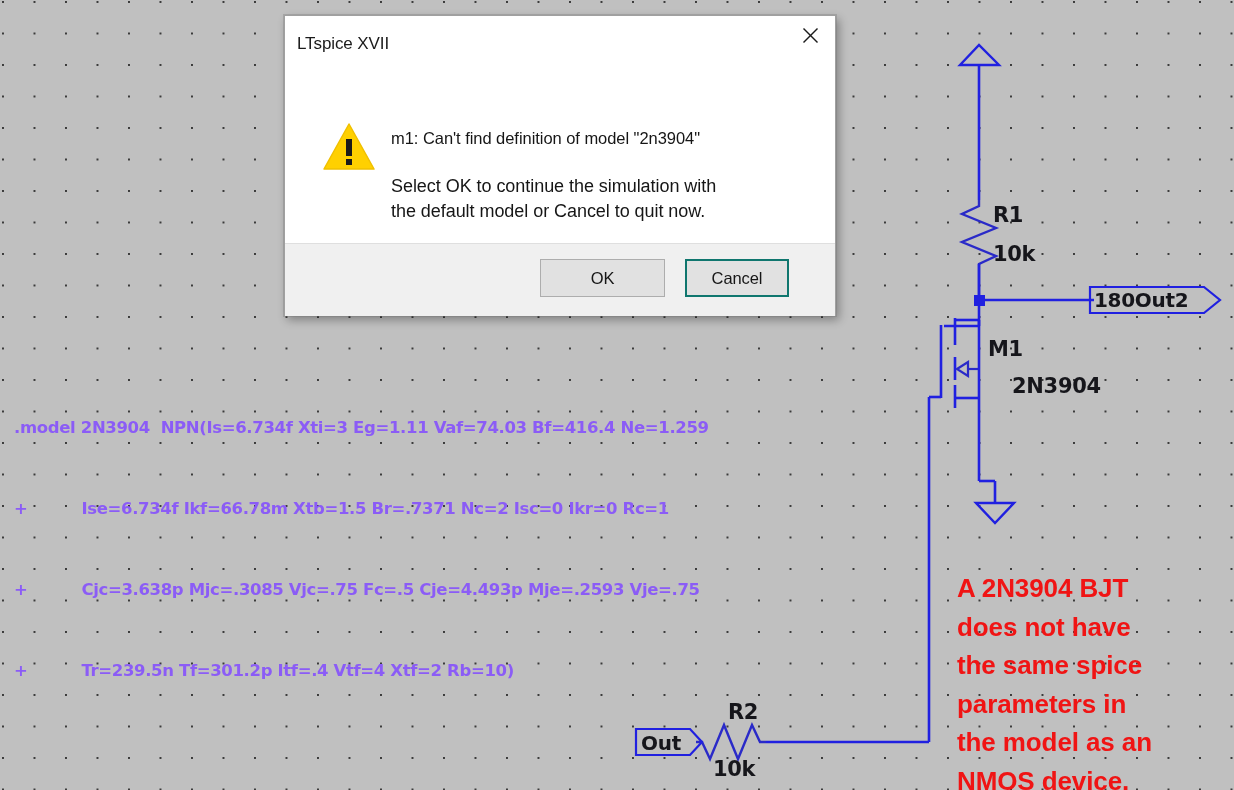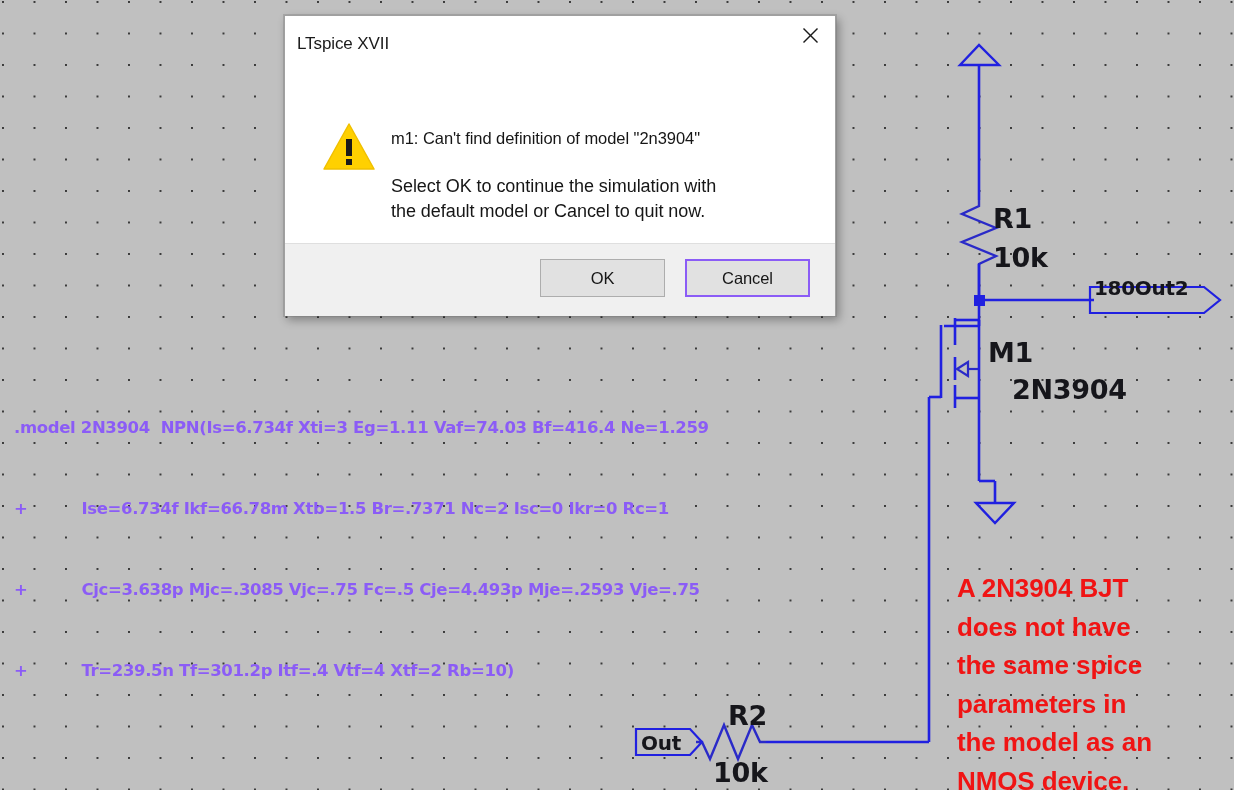--- a/index.html
+++ b/index.html
@@ -74,21 +74,21 @@
     color: #16161b;
     white-space: pre;
     letter-spacing: -0.3px;
   }
 
   
   .desig {
     position: absolute;
     font-family: "DejaVu Sans", sans-serif;
     font-weight: 700;
-    font-size: 27px;
+    font-size: 21px;
     color: #16161b;
     white-space: pre;
     letter-spacing: -0.3px;
   }
 
   
   #dialog {
     position: absolute;
     left: 284px;
     top: 15px;
@@ -184,22 +184,22 @@
     color: #161616;
     cursor: pointer;
     padding: 0;
     box-sizing: border-box;
     letter-spacing: -0.1px;
     text-align: center;
   }
   #btn-ok { left: 255px; width: 125px; }
   #btn-cancel {
     left: 400px;
-    width: 125px;
-    border: 2px solid #8b5cf6;
+    width: 104px;
+    border: 2px solid #0f766e;
     background: #e1e1e1;
   }
 </style>
 </head>
 <body>
 
 <div id="app">
 
   <div id="canvas"></div>
 
@@ -269,21 +269,21 @@
 
   <div class="desig" style="left:993px; top:203px;">R1</div>
   <div class="desig" style="left:993px; top:242px;">10k</div>
 
   <div class="desig" style="left:988px; top:337px;">M1</div>
   <div class="desig" style="left:1012px; top:374px;">2N3904</div>
 
   <div class="desig" style="left:716px; top:700px;margin-left:12px;">R2</div>
   <div class="desig" style="left:713px; top:757px;">10k</div>
 
-  <div class="net-text" style="left:1094px; top:276px;">180Out2</div>
+  <div class="net-text" style="left:1094px; top:288px;">180Out2</div>
   <div class="net-text" style="left:641px; top:731px;">Out</div>
 
   <div id="spice-block">
     <span class="sp-line">.model 2N3904  NPN(Is=6.734f Xti=3 Eg=1.11 Vaf=74.03 Bf=416.4 Ne=1.259</span>
     <span class="sp-line">+          Ise=6.734f Ikf=66.78m Xtb=1.5 Br=.7371 Nc=2 Isc=0 Ikr=0 Rc=1</span>
     <span class="sp-line">+          Cjc=3.638p Mjc=.3085 Vjc=.75 Fc=.5 Cje=4.493p Mje=.2593 Vje=.75</span>
     <span class="sp-line">+          Tr=239.5n Tf=301.2p Itf=.4 Vtf=4 Xtf=2 Rb=10)</span>
   </div>
 
   <div id="red-note">A 2N3904 BJT

